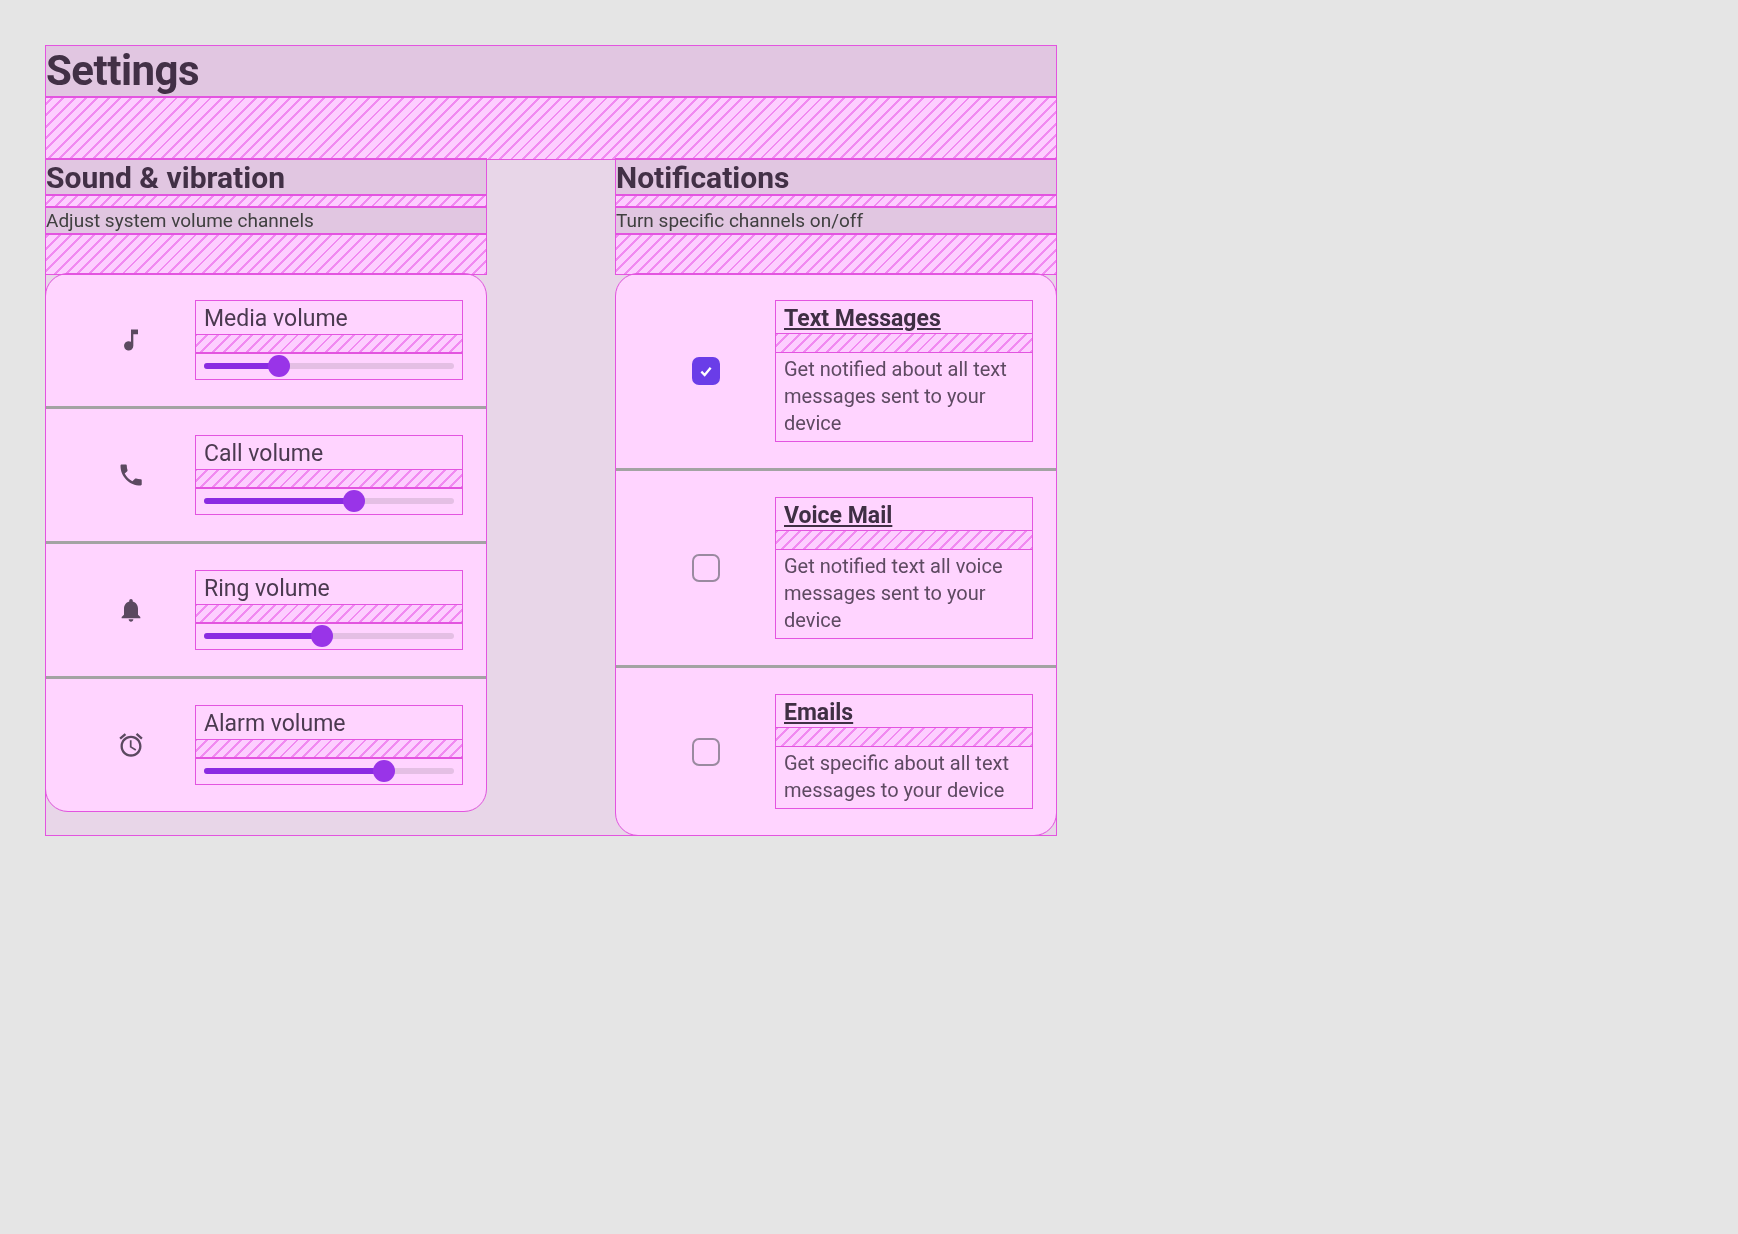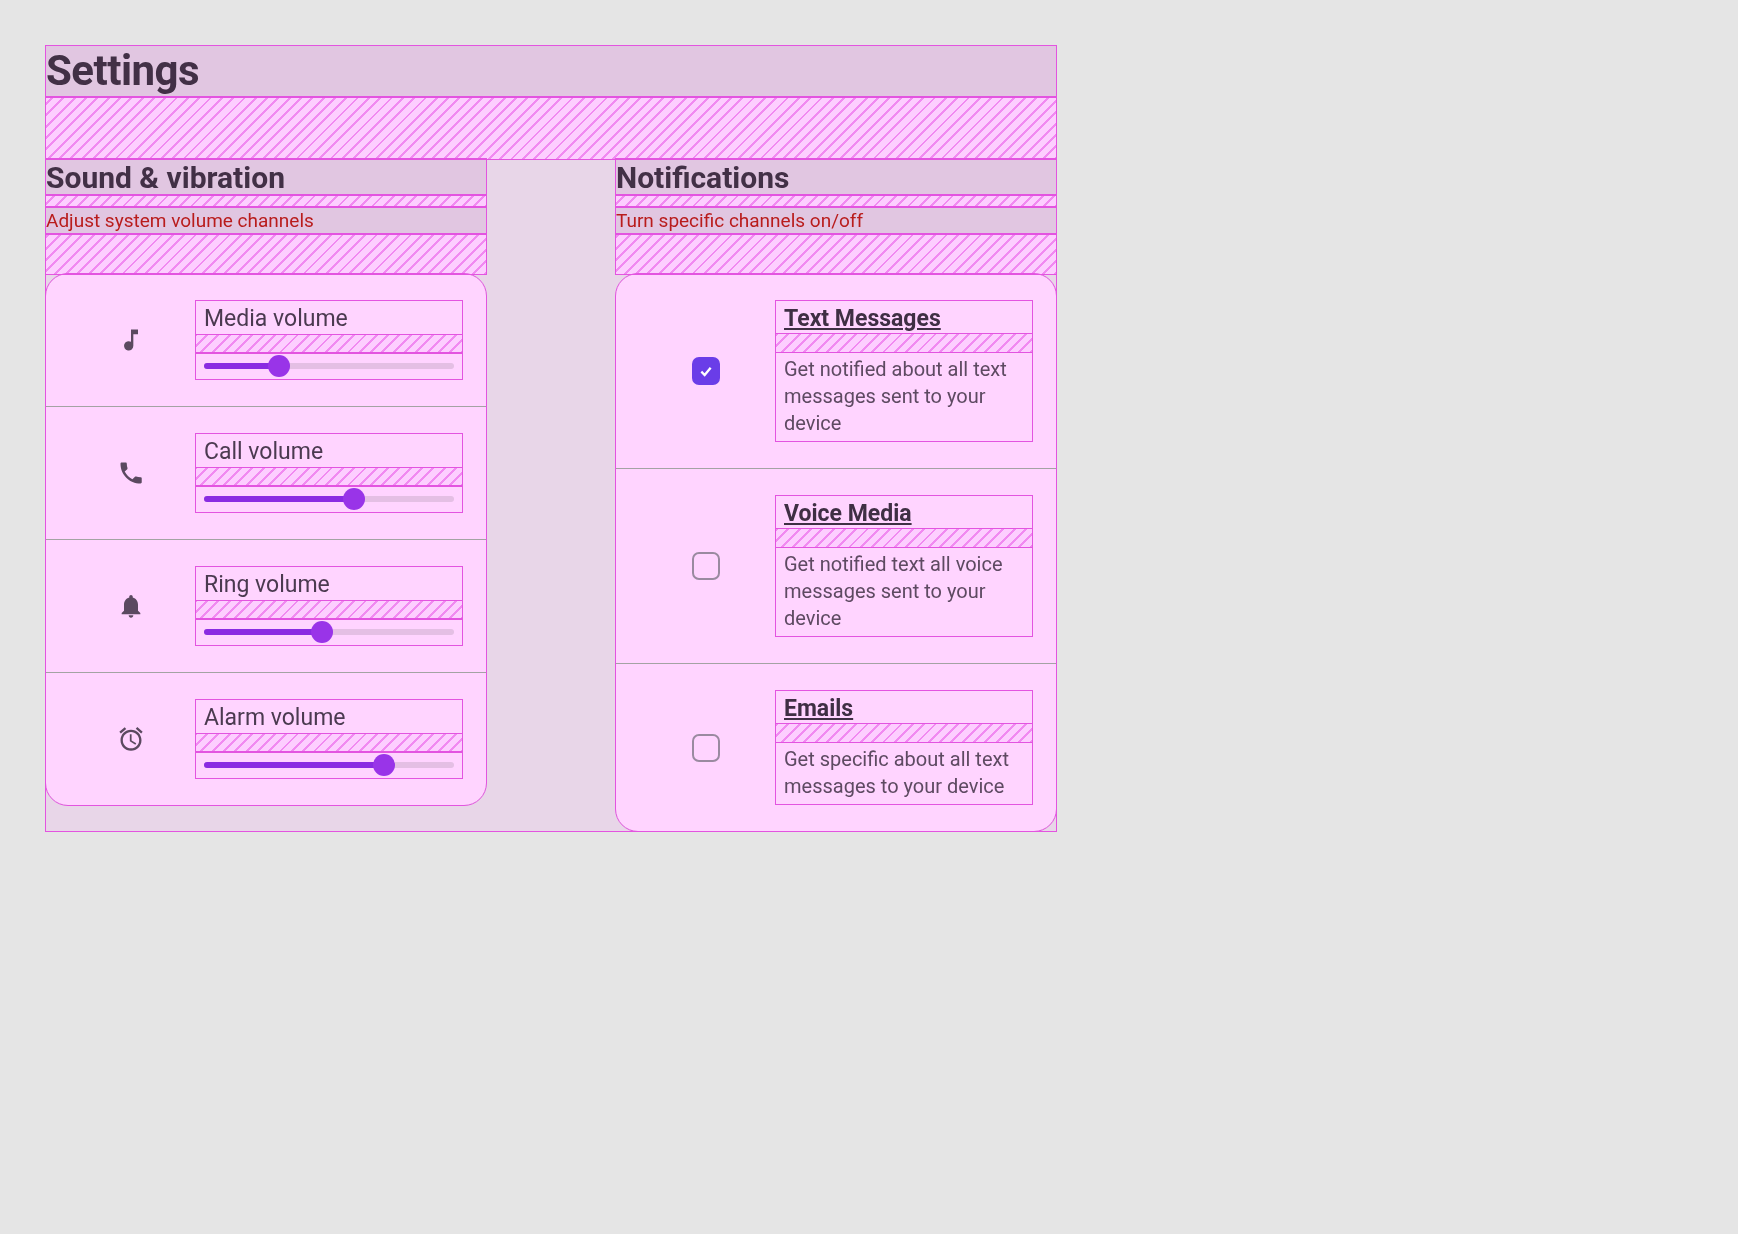--- a/index.html
+++ b/index.html
@@ -29,32 +29,32 @@
 
   .top-hatch { height: 62px; outline: 1px solid #e354e0; }
 
   .columns { display: flex; gap: 130px; }
 
   .col { flex: 1; outline: none; }
 
   .section-head { outline: 1px solid #e354e0; background: #e1c6e1; }
   .section-title { font-size: 30px; font-weight: 700; color: #423046; padding: 1px 0 0 0; }
   .section-thin-hatch { height: 12px; outline: 1px solid #e354e0; }
-  .section-sub { font-size: 19px; color: #b91c1c; padding: 2px 0; }
+  .section-sub { font-size: 19px; color: #404040; padding: 2px 0; }
   .section-bottom-hatch { height: 40px; outline: 1px solid #e354e0; }
 
   .card {
     outline: 1px solid #e354e0;
     border-radius: 22px;
   }
 
   .row {
     display: flex; align-items: center;
     padding: 27px 24px 27px 20px;
-    border-bottom: 1px solid #a3a3a3;
+    border-bottom: 3px solid #a3a3a3;
   }
   .row:last-child { border-bottom: none; }
 
   .icon-slot { width: 130px; display:flex; justify-content:center; align-items:center; }
   .icon-slot svg { width: 28px; height: 28px; fill: #5b4960; }
 
   .row-body { flex: 1; outline: 1px solid #e354e0; background: #ffd4ff; }
   .row-label { font-size: 23px; color: #4b3a50; padding: 4px 8px 3px 8px; }
   .row-thin-hatch { height: 18px; outline: 1px solid #e354e0; }
   .row-desc { font-size: 20px; color: #5e4a62; padding: 4px 8px; line-height: 1.35; }
@@ -224,21 +224,21 @@
           </div>
         </div>
 
         <div class="row">
           <div class="check-slot">
             <div class="checkbox">
               
             </div>
           </div>
           <div class="row-body">
-            <div class="row-title">Voice Media</div>
+            <div class="row-title">Voice Mail</div>
             <div class="row-thin-hatch hatch-fill"></div>
             <div class="row-desc">Get notified text all voice messages sent to your device</div>
           </div>
         </div>
 
         <div class="row">
           <div class="check-slot">
             <div class="checkbox">
               
             </div>

